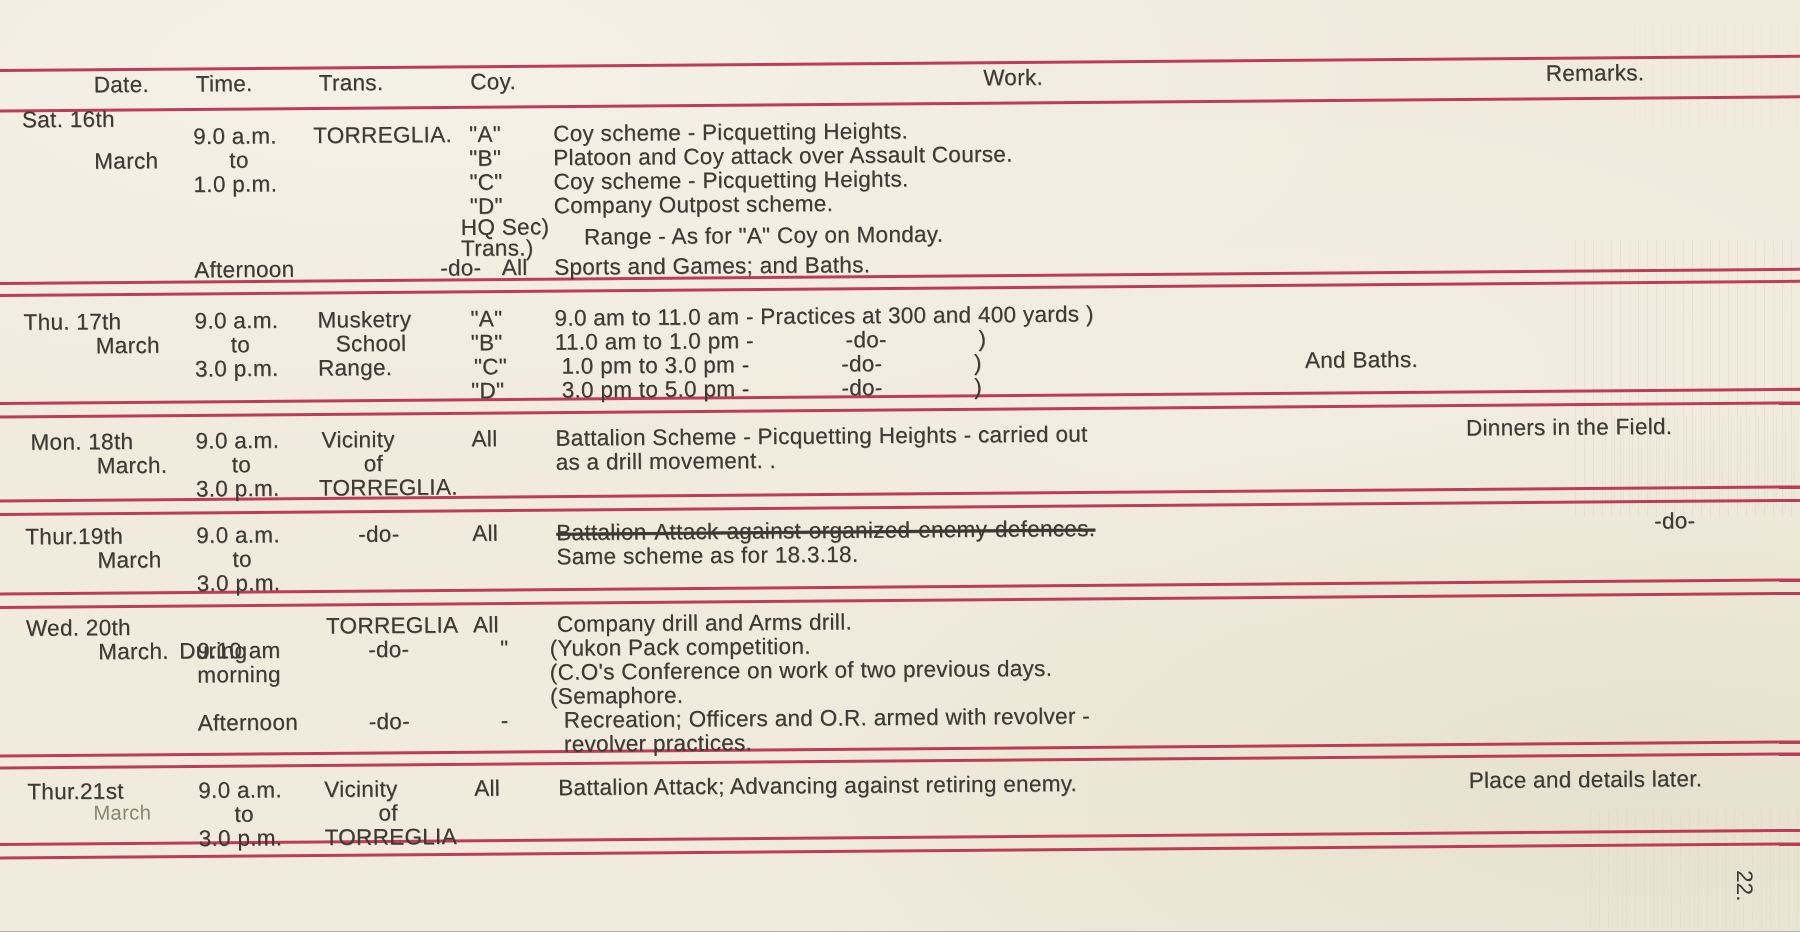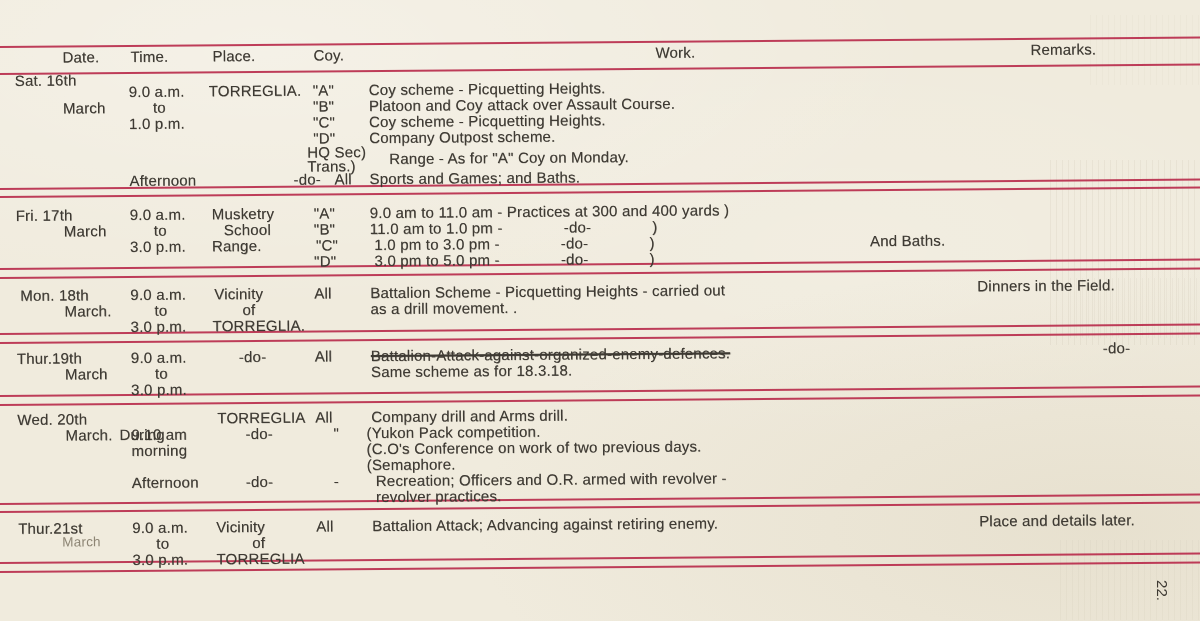--- a/index.html
+++ b/index.html
@@ -54,21 +54,21 @@
     <div class="rule" style="top:342px"></div>
     <div class="rule" style="top:395px"></div>
     <div class="rule" style="top:404px"></div>
     <div class="rule" style="top:503px"></div>
     <div class="rule" style="top:511px"></div>
     <div class="rule" style="top:562px"></div>
     <div class="rule" style="top:571px"></div>
 
     <span class="t" style="left:62px;top:50px">Date.</span>
     <span class="t" style="left:130px;top:50px">Time.</span>
-    <span class="t" style="left:212px;top:50px">Place.</span>
+    <span class="t" style="left:212px;top:50px">Trans.</span>
     <span class="t" style="left:313px;top:50px">Coy.</span>
     <span class="t" style="left:655px;top:50px">Work.</span>
     <span class="t" style="left:1030px;top:50px">Remarks.</span>
 
     <span class="t" style="left:14px;top:73px">Sat. 16th</span>
     <span class="t" style="left:62px;top:101px">March</span>
     <span class="t" style="left:128px;top:85px">9.0 a.m.</span>
     <span class="t" style="left:152px;top:101px">to</span>
     <span class="t" style="left:128px;top:117px">1.0 p.m.</span>
     <span class="t" style="left:128px;top:174px">Afternoon</span>
@@ -81,21 +81,21 @@
     <span class="t" style="left:306px;top:147px">HQ Sec)</span>
     <span class="t" style="left:306px;top:161px">Trans.)</span>
     <span class="t" style="left:333px;top:174px">All</span>
     <span class="t" style="left:368px;top:85px">Coy scheme - Picquetting Heights.</span>
     <span class="t" style="left:368px;top:101px">Platoon and Coy attack over Assault Course.</span>
     <span class="t" style="left:368px;top:117px">Coy scheme - Picquetting Heights.</span>
     <span class="t" style="left:368px;top:133px">Company Outpost scheme.</span>
     <span class="t" style="left:388px;top:154px">Range - As for "A" Coy on Monday.</span>
     <span class="t" style="left:368px;top:174px">Sports and Games; and Baths.</span>
 
-    <span class="t" style="left:14px;top:208px">Fri. 17th</span>
+    <span class="t" style="left:14px;top:208px">Thu. 17th</span>
     <span class="t" style="left:62px;top:224px">March</span>
     <span class="t" style="left:128px;top:208px">9.0 a.m.</span>
     <span class="t" style="left:152px;top:224px">to</span>
     <span class="t" style="left:128px;top:240px">3.0 p.m.</span>
     <span class="t" style="left:210px;top:208px">Musketry</span>
     <span class="t" style="left:222px;top:224px">School</span>
     <span class="t" style="left:210px;top:240px">Range.</span>
     <span class="t" style="left:312px;top:208px">"A"</span>
     <span class="t" style="left:312px;top:224px">"B"</span>
     <span class="t" style="left:314px;top:240px">"C"</span>

